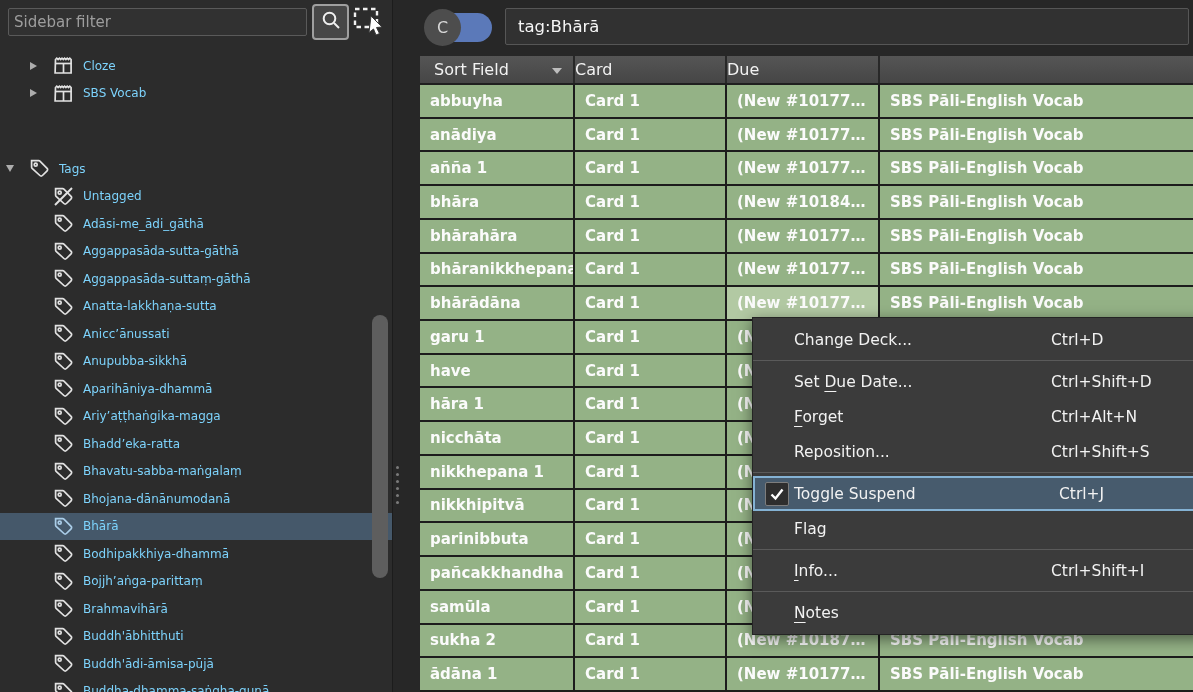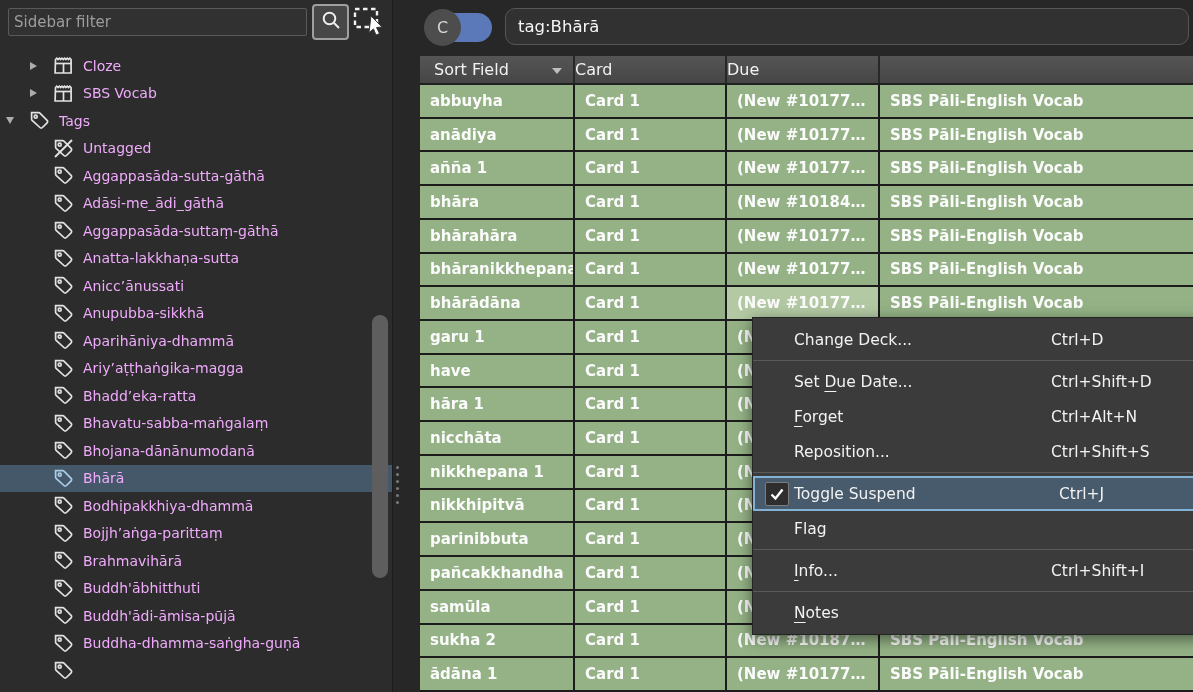--- a/index.html
+++ b/index.html
@@ -25,30 +25,30 @@
     position:absolute; left:312px; top:4px; width:37px; height:36px;
     background:#474747; border:2px solid #9f9f9f; border-radius:4px;
     display:flex; align-items:center; justify-content:center; cursor:pointer;
   }
   .select-tool {
     position:absolute; left:351px; top:6px; width:38px; height:34px;
     display:flex; align-items:center; justify-content:center;
   }
   .tree { position:absolute; left:0; top:52px; width:100%; height:640px; overflow:hidden; }
   .titem { height:27.5px; display:flex; align-items:center; padding-left:30px; }
-  .titem.root { padding-left:6px; }
+  .titem.root { padding-left:6px;margin-top:48px; }
   .titem.selected { background:#45586a; }
   .exp { width:23px; flex:none; display:flex; align-items:center; }
   .exp i { display:block; width:0; height:0; }
   .exp.collapsed i { border-left:7px solid #adadad; border-top:4.5px solid transparent; border-bottom:4.5px solid transparent; }
   .exp.expanded i { border-top:7px solid #adadad; border-left:4.5px solid transparent; border-right:4.5px solid transparent; }
   .ticon { width:21px; height:21px; margin-right:9px; flex:none; color:#e2e2e2; }
   .ticon svg { width:21px; height:21px; display:block; }
   .titem.selected .ticon { color:#aacde8; }
-  .tlabel { font-size:14px; color:#f0abfc; white-space:nowrap; }
+  .tlabel { font-size:12px; color:#7dd3fc; white-space:nowrap; }
   .scroll-thumb {
     position:absolute; left:372px; top:315px; width:16px; height:263px;
     border-radius:8px; background:#5e5e5e;
   }
   
   .splitter {
     position:absolute; left:393px; top:0; width:27px; height:692px; cursor:col-resize;
   }
   .splitter .dots {
     position:absolute; left:3px; top:466px; width:3px; height:3px; border-radius:50%;
@@ -60,21 +60,21 @@
     position:absolute; left:441px; top:13px; width:51px; height:29px;
     border-radius:15px; background:#5b79b9; cursor:pointer;
   }
   .toggle-knob {
     position:absolute; left:424px; top:9px; width:37px; height:37px; border-radius:50%;
     background:#4d4d4d; display:flex; align-items:center; justify-content:center;
     font-size:16px; color:#d8d8d8; cursor:pointer;
   }
   .search-input {
     position:absolute; left:505px; top:8px; width:684px; height:37px;
-    background:#313131; border:1px solid #565656; border-radius:10px;
+    background:#313131; border:1px solid #565656; border-radius:2px;
     color:#f5f5f5; font-size:16.5px; padding:0 12px; outline:none;
     font-family:inherit;
   }
   
   .thead {
     position:absolute; left:420px; top:56px; width:773px; height:29px;
     display:grid; grid-template-columns:155px 152px 153px 1fr;
     background:linear-gradient(#555,#464646); border-bottom:2px solid #202020;
   }
   .hcell {
@@ -218,34 +218,34 @@
   <div class="titem">
     <span class="exp">
             <i></i>
           </span>
     <span class="ticon">
             <svg viewBox="0 0 21 21" fill="none" stroke="currentColor" stroke-width="1.7">
               <path d="M2.6 2.6 h7.1 c.5 0 .9.2 1.2.5 l7.2 7.2 c.7.7.7 1.8 0 2.5 l-4.7 4.7 c-.7.7-1.8.7-2.5 0 L3.1 10.3 c-.3-.3-.5-.7-.5-1.2 Z"></path>
               <circle cx="6.7" cy="6.7" r="1.5"></circle>
             </svg>
           </span>
+    <span class="tlabel">Adāsi-me_ādi_gāthā</span>
+  </div>
+
+  <div class="titem">
+    <span class="exp">
+            <i></i>
+          </span>
+    <span class="ticon">
+            <svg viewBox="0 0 21 21" fill="none" stroke="currentColor" stroke-width="1.7">
+              <path d="M2.6 2.6 h7.1 c.5 0 .9.2 1.2.5 l7.2 7.2 c.7.7.7 1.8 0 2.5 l-4.7 4.7 c-.7.7-1.8.7-2.5 0 L3.1 10.3 c-.3-.3-.5-.7-.5-1.2 Z"></path>
+              <circle cx="6.7" cy="6.7" r="1.5"></circle>
+            </svg>
+          </span>
     <span class="tlabel">Aggappasāda-sutta-gāthā</span>
-  </div>
-
-  <div class="titem">
-    <span class="exp">
-            <i></i>
-          </span>
-    <span class="ticon">
-            <svg viewBox="0 0 21 21" fill="none" stroke="currentColor" stroke-width="1.7">
-              <path d="M2.6 2.6 h7.1 c.5 0 .9.2 1.2.5 l7.2 7.2 c.7.7.7 1.8 0 2.5 l-4.7 4.7 c-.7.7-1.8.7-2.5 0 L3.1 10.3 c-.3-.3-.5-.7-.5-1.2 Z"></path>
-              <circle cx="6.7" cy="6.7" r="1.5"></circle>
-            </svg>
-          </span>
-    <span class="tlabel">Adāsi-me_ādi_gāthā</span>
   </div>
 
   <div class="titem">
     <span class="exp">
             <i></i>
           </span>
     <span class="ticon">
             <svg viewBox="0 0 21 21" fill="none" stroke="currentColor" stroke-width="1.7">
               <path d="M2.6 2.6 h7.1 c.5 0 .9.2 1.2.5 l7.2 7.2 c.7.7.7 1.8 0 2.5 l-4.7 4.7 c-.7.7-1.8.7-2.5 0 L3.1 10.3 c-.3-.3-.5-.7-.5-1.2 Z"></path>
               <circle cx="6.7" cy="6.7" r="1.5"></circle>

